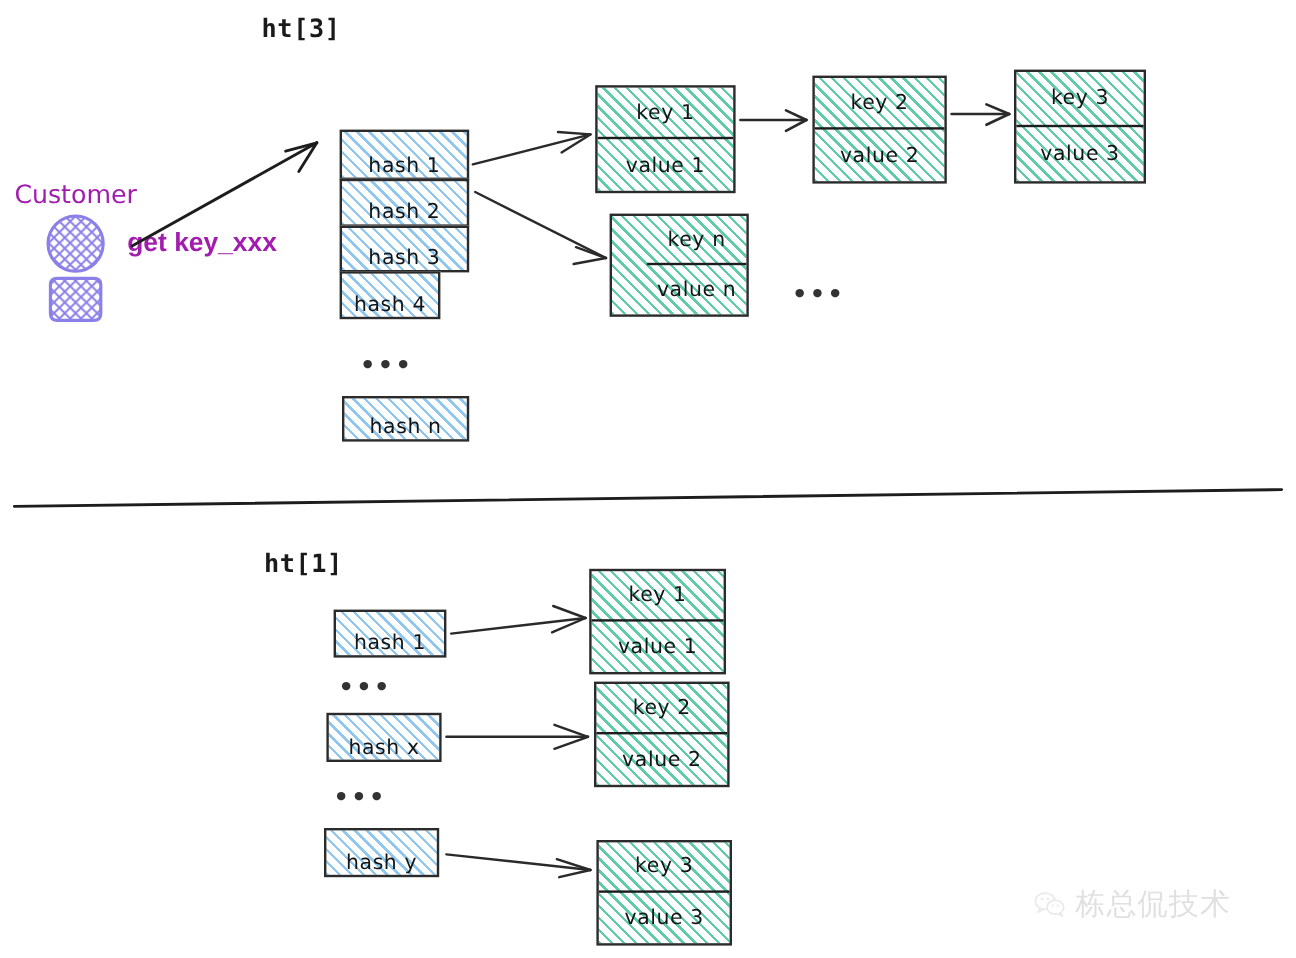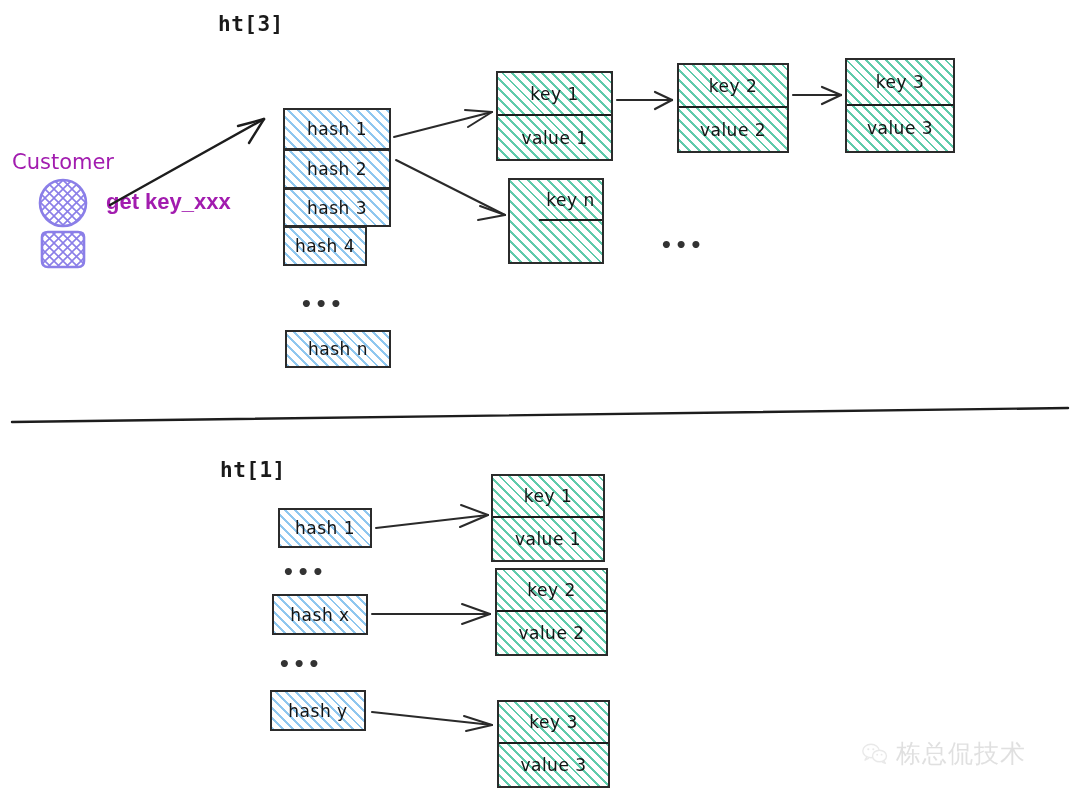--- a/index.html
+++ b/index.html
@@ -18,21 +18,21 @@
   }
   .hand-label{
     position:absolute;
     font-family:"DejaVu Sans","Liberation Sans",sans-serif;
     font-size:20px;color:#a21caf;white-space:nowrap;
   }
 
   
   .box{
     position:absolute;box-sizing:border-box;
-    display:flex;align-items:center;justify-content:center;
+    display:flex;align-items:flex-end;justify-content:center;
     border:2px solid #2b2b2b;
   }
   .box .txt{
     position:relative;z-index:3;
     font-family:"DejaVu Sans","Liberation Sans",sans-serif;
     font-size:17px;color:#141414;white-space:nowrap;
     letter-spacing:0.5px;
   }
   .hatch-blue{
     background-color:#ffffff;
@@ -131,23 +131,26 @@
 
   <div class="kv hatch-green" style="left:845px;top:58px;width:110px;height:95px;">
     <div class="half top">
       <span class="txt">key 3</span>
     </div>
     <div class="half bottom">
       <span class="txt">value 3</span>
     </div>
   </div>
 
-  <div class="kv hatch-green" style="left:508px;top:178px;width:96px;height:86px;padding-left:29px;">
+  <div class="kv hatch-green" style="left:508px;top:178px;width:116px;height:86px;padding-left:29px;">
     <div class="half top">
       <span class="txt">key n</span>
+    </div>
+    <div class="half bottom">
+      <span class="txt">value n</span>
     </div>
   </div>
 
   <div class="dots" style="left:660px;top:233px;">•••</div>
 
   <div class="box hatch-blue" style="left:278px;top:508px;width:94px;height:40px;">
     <span class="txt">hash 1</span>
   </div>
 
   <div class="dots" style="left:282px;top:560px;">•••</div>

